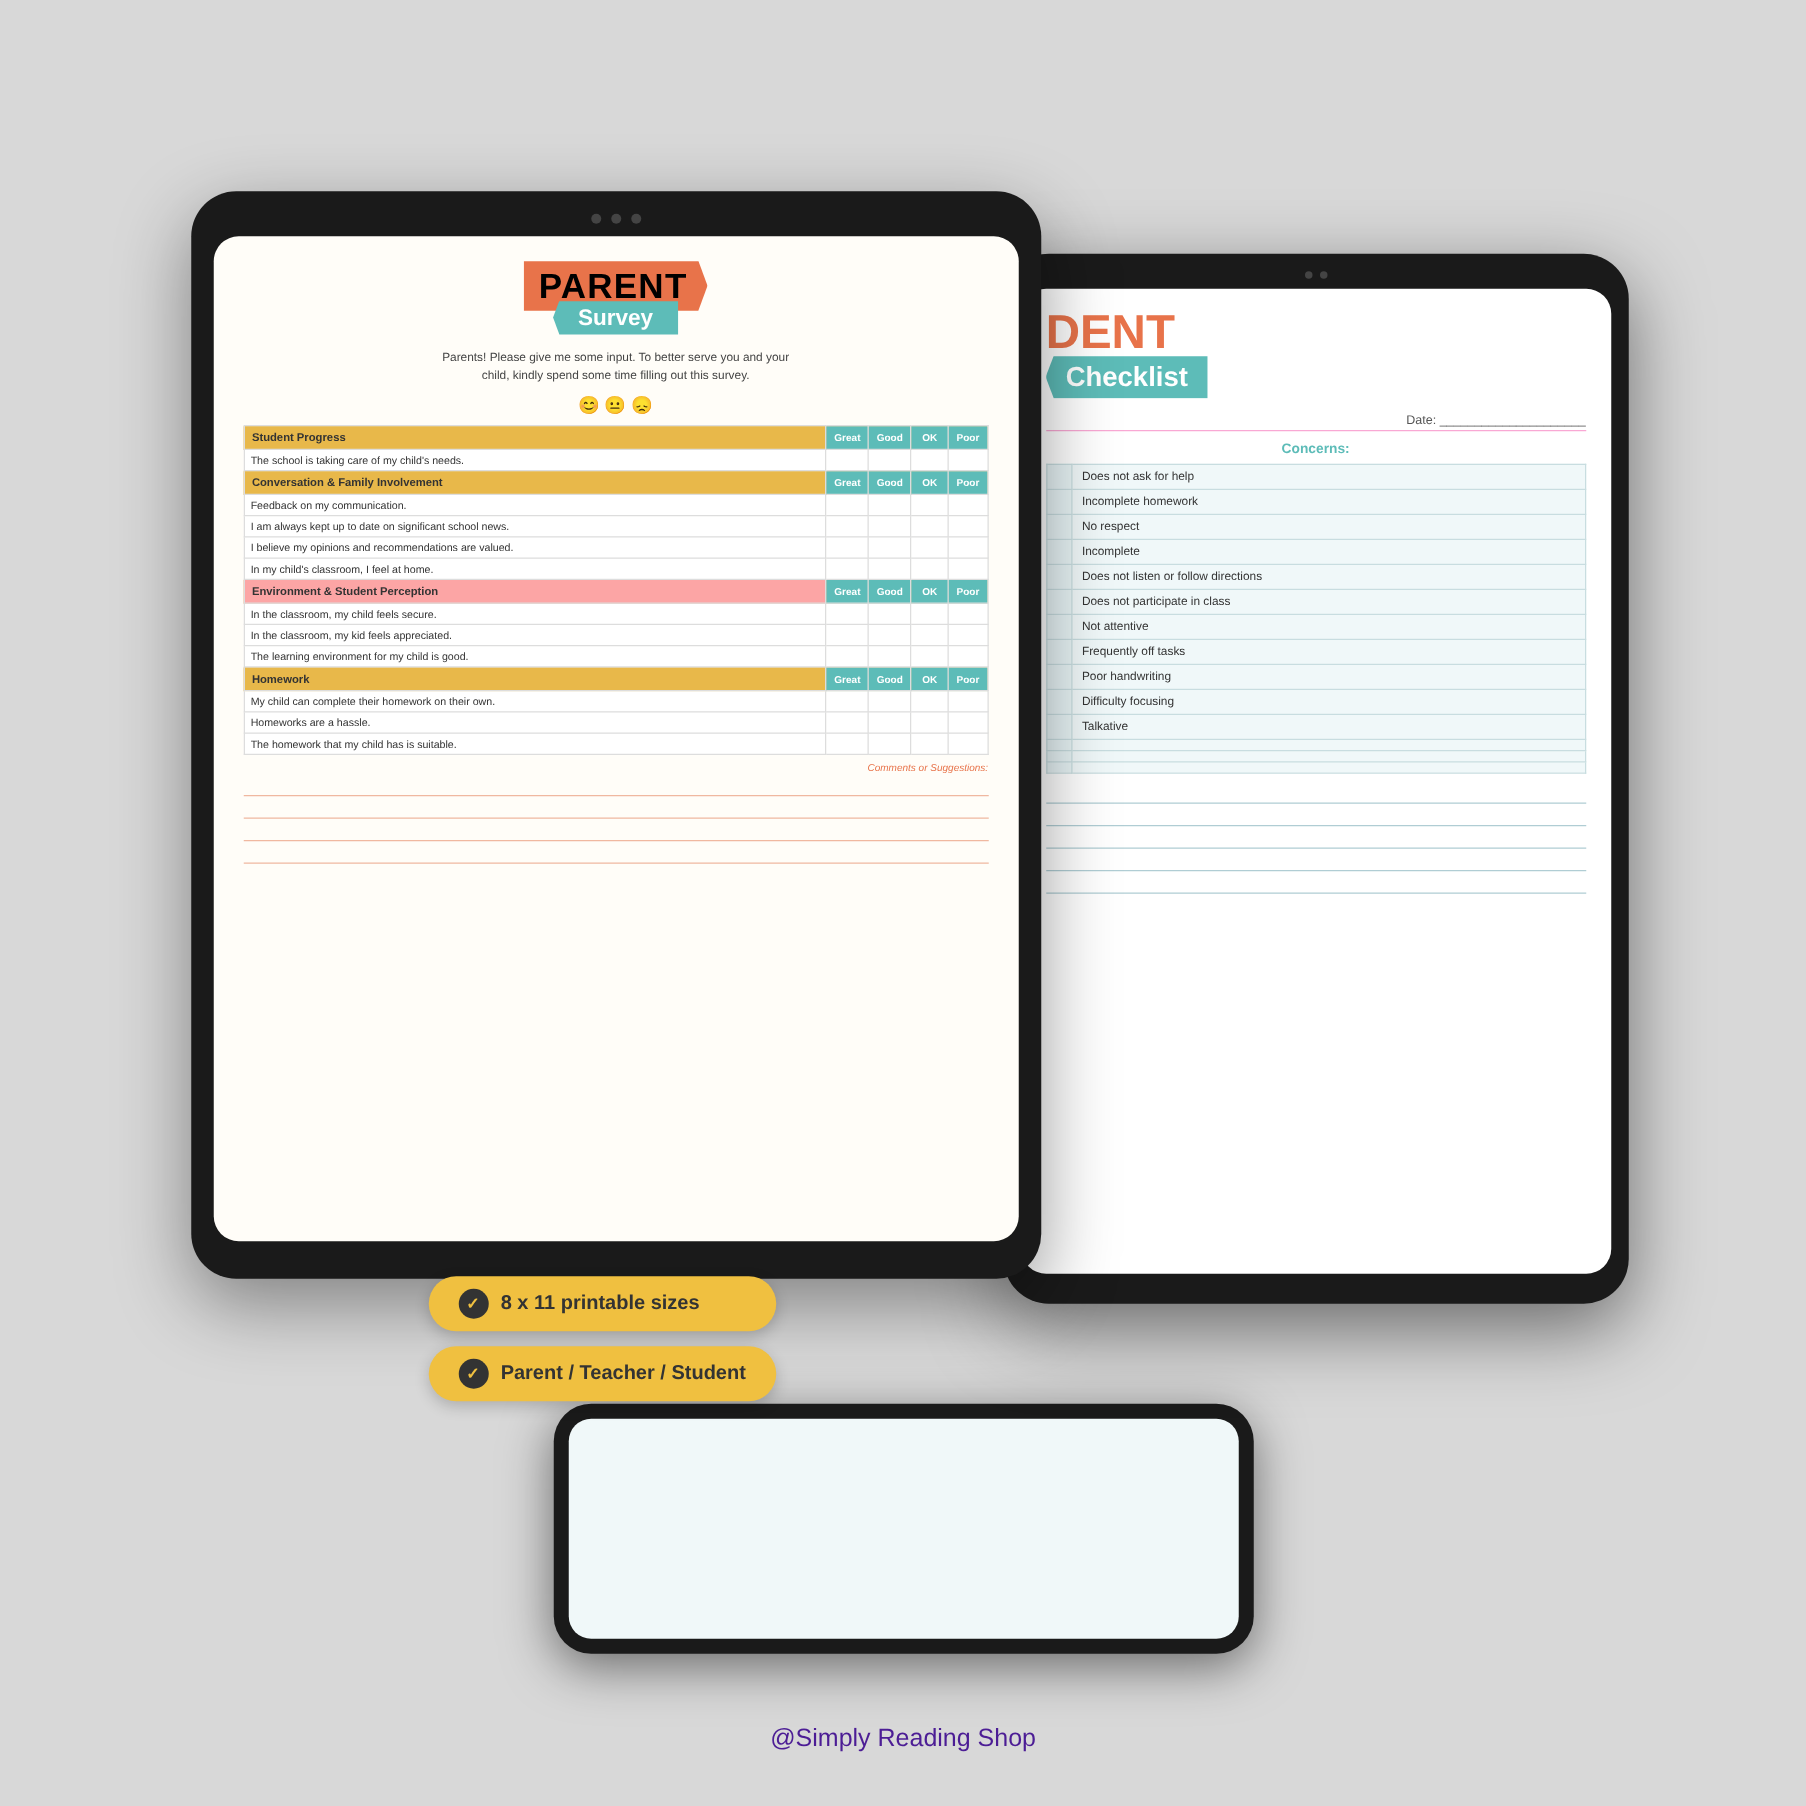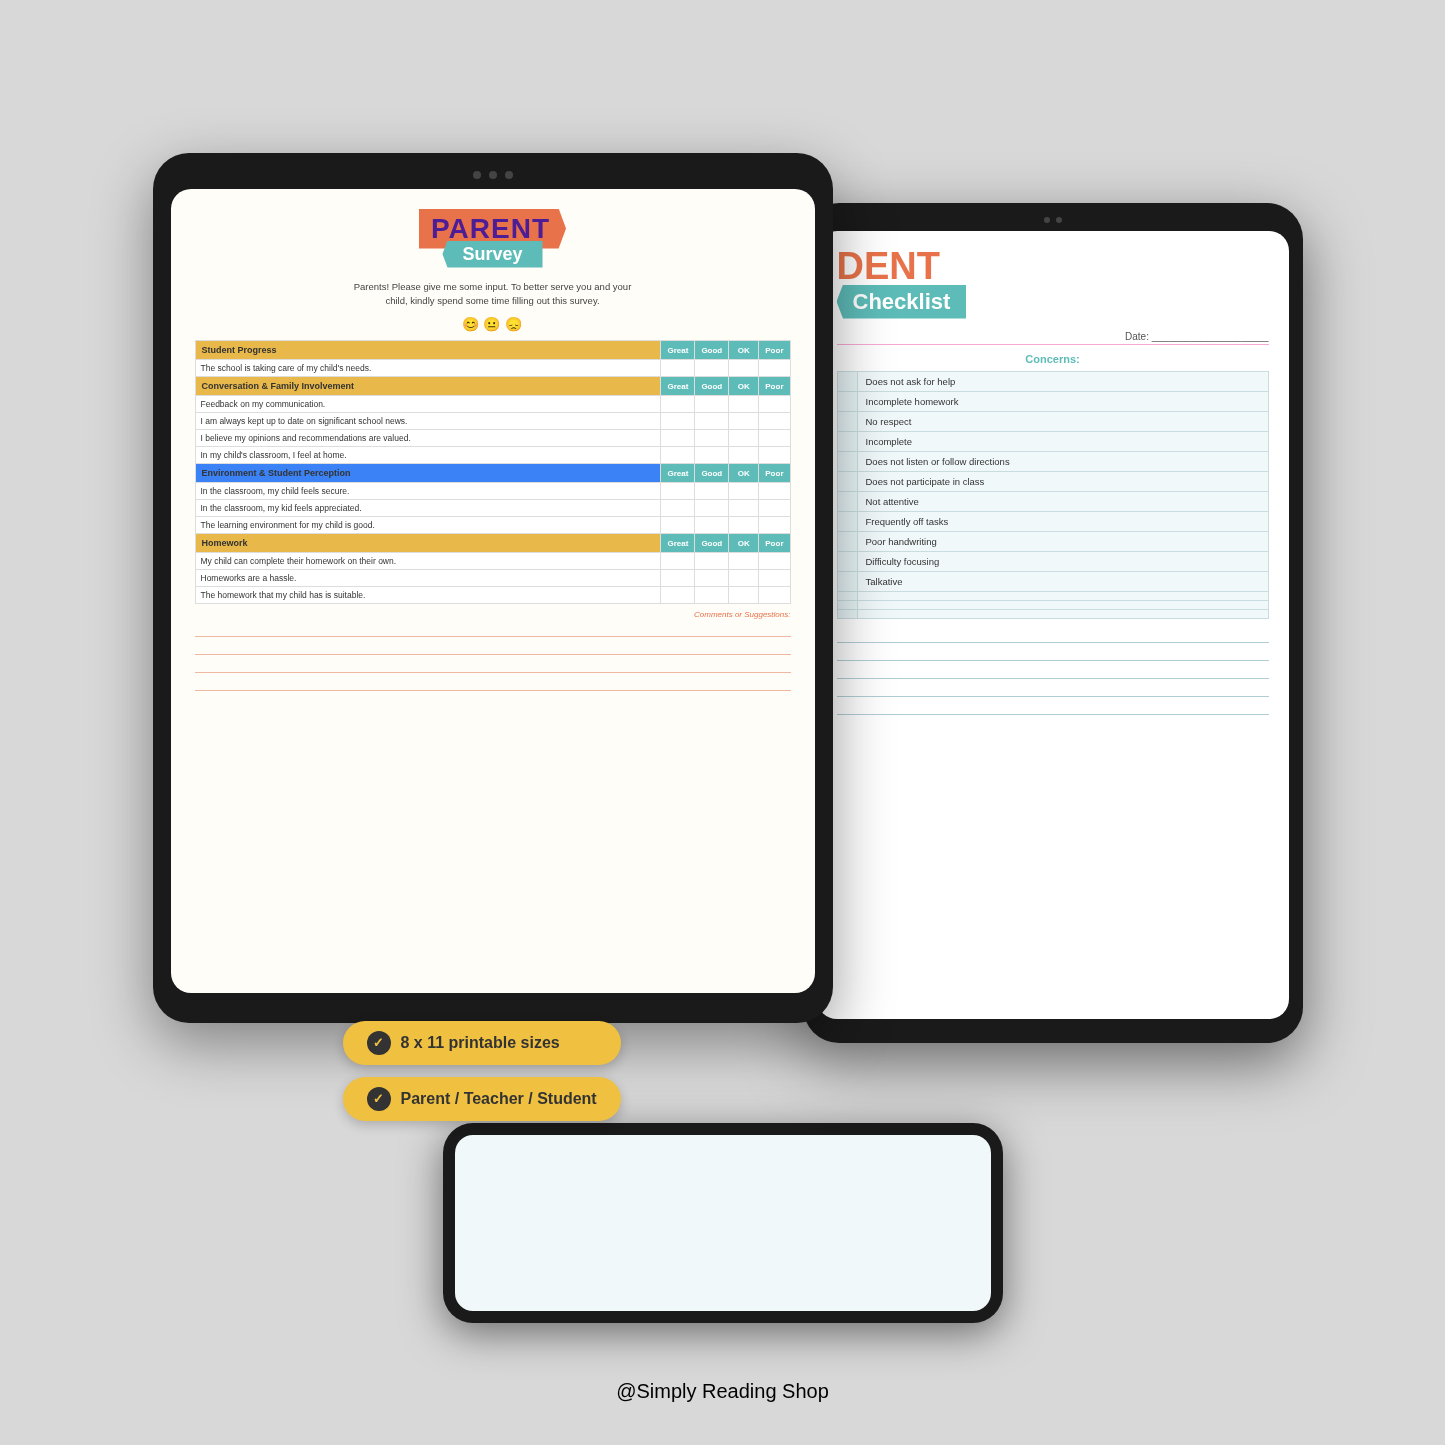--- a/index.html
+++ b/index.html
@@ -65,21 +65,21 @@
     }
 
     .survey-title-block {
       display: inline-block;
       position: relative;
       margin-bottom: 2px;
     }
 
     .parent-label {
       background: #e8734a;
-      color: #4c1d95;
+      color: #000000;
       font-size: 28px;
       font-weight: 900;
       padding: 4px 16px 4px 12px;
       clip-path: polygon(0 0, 95% 0, 100% 50%, 95% 100%, 0 100%);
       display: inline-block;
       letter-spacing: 1px;
     }
 
     .survey-label {
       background: #5dbcb8;
@@ -315,21 +315,21 @@
 
     .tablet-screen-bottom {
       width: 100%;
       height: 100%;
       background: #f0f8f9;
       border-radius: 18px;
     }
 
     .footer-text {
       font-size: 20px;
-      color: #000000;
+      color: #4c1d95;
       font-family: Arial, sans-serif;
     }
   </style>
 </head>
 <body>
 
 <div class="scene">
 
   <div class="tablet-bottom">
     <div class="tablet-screen-bottom"></div>
@@ -411,21 +411,21 @@
         </tr>
         <tr class="question-row">
           <td>In my child's classroom, I feel at home.</td>
           <td class="rating-cell"></td>
           <td class="rating-cell"></td>
           <td class="rating-cell"></td>
           <td class="rating-cell"></td>
         </tr>
 
         <tr class="section-header">
-          <td style="background:#3b82f6; font-weight:700; font-size:9px; color:#333;">Environment &amp; Student Perception</td>
+          <td style="background:#fca5a5; font-weight:700; font-size:9px; color:#333;">Environment &amp; Student Perception</td>
           <td class="col-header">Great</td>
           <td class="col-header">Good</td>
           <td class="col-header">OK</td>
           <td class="col-header">Poor</td>
         </tr>
         <tr class="question-row">
           <td>In the classroom, my child feels secure.</td>
           <td class="rating-cell"></td>
           <td class="rating-cell"></td>
           <td class="rating-cell"></td>

